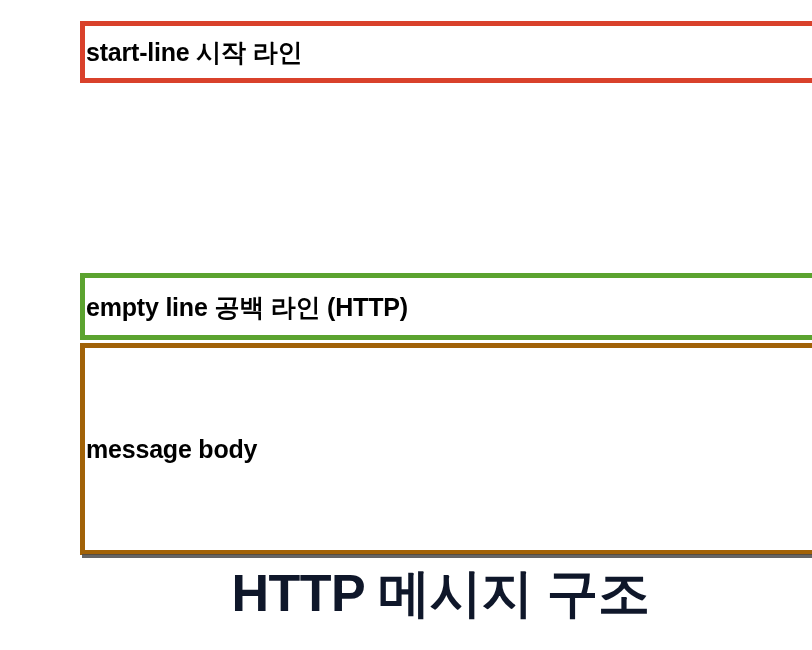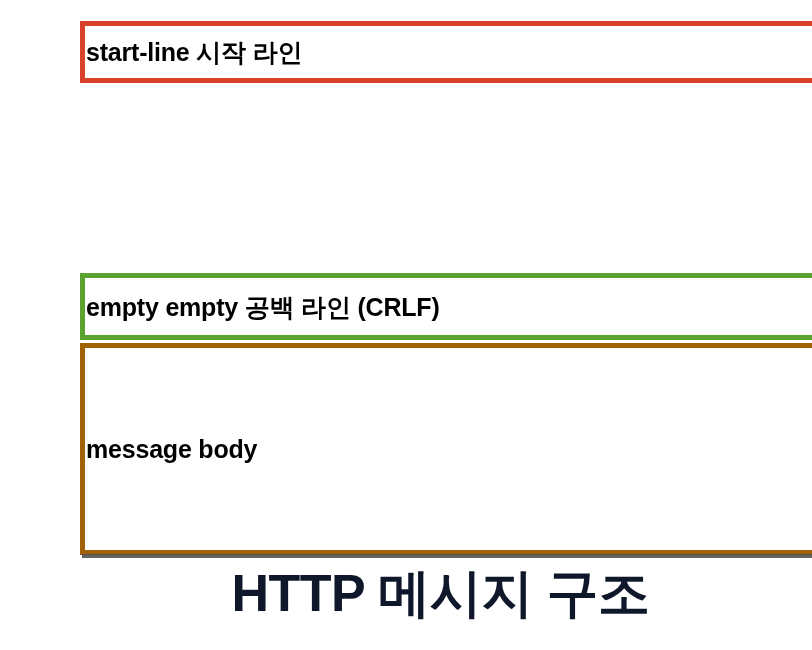--- a/index.html
+++ b/index.html
@@ -101,21 +101,21 @@
 <body>
 
 <div id="diagram">
 
   <div class="msg-box" id="box-start-line">
     <span class="box-label">start-line 시작 라인</span>
   </div>
 
 
   <div class="msg-box" id="box-empty-line">
-    <span class="box-label">empty empty 공백 라인 (CRLF)</span>
+    <span class="box-label">empty line 공백 라인 (HTTP)</span>
   </div>
 
   <div class="msg-box" id="box-message-body">
     <span class="box-label">message body</span>
   </div>
 
   <div id="box-shadow-strip"></div>
 
   <div id="figure-title">HTTP 메시지 구조</div>
 

